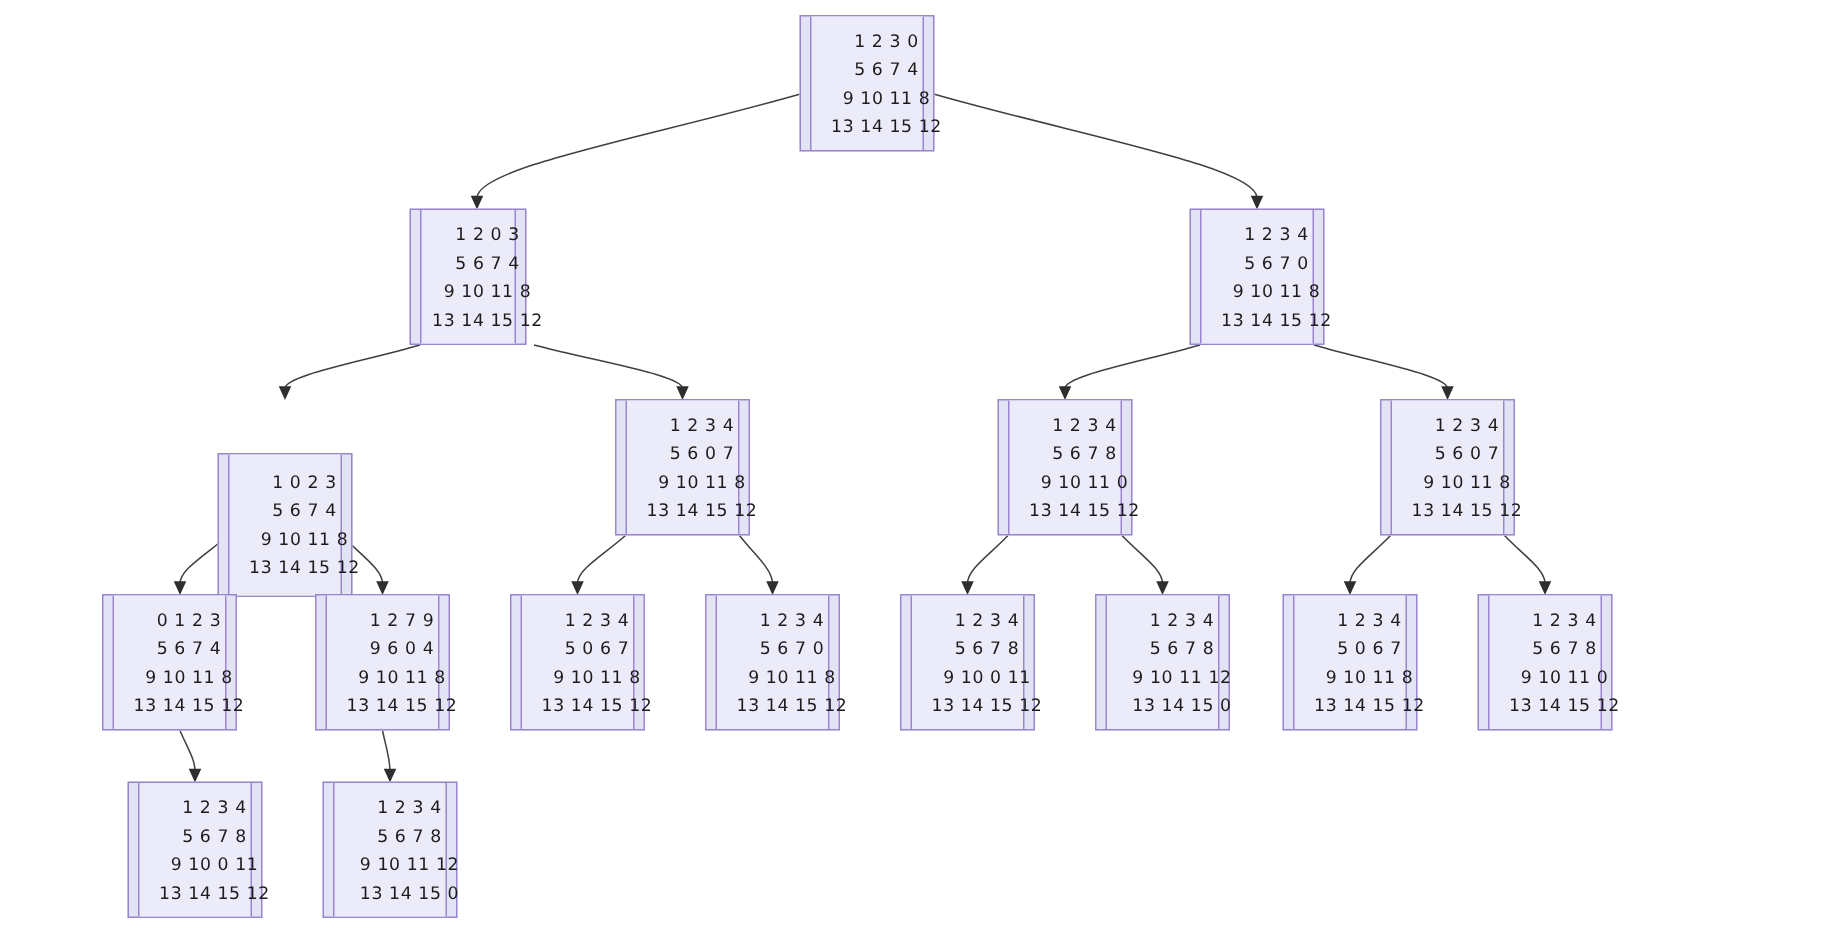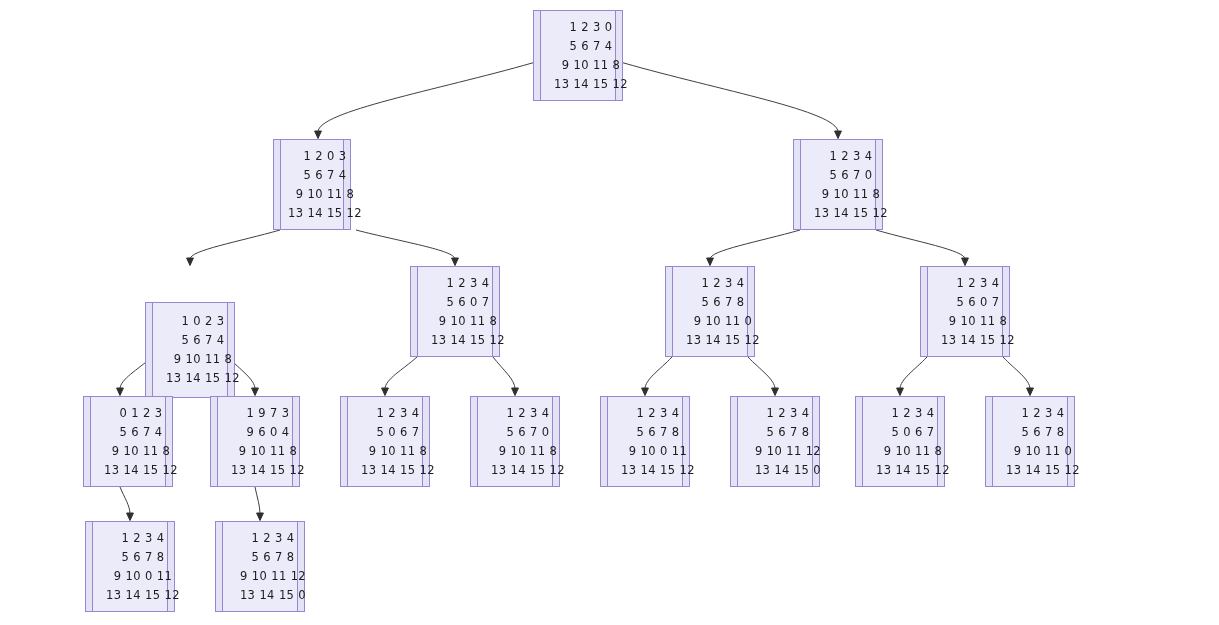--- a/index.html
+++ b/index.html
@@ -123,31 +123,31 @@
       </div>
   </div>
     <div class="node" style="left: 920px; top: 266px; width: 90px; height: 91px;">
     <div class="inner">
         <div class="row">1 2 3 4</div>
         <div class="row">5 6 0 7</div>
         <div class="row">9 10 11 8</div>
         <div class="row">13 14 15 12</div>
       </div>
   </div>
-    <div class="node" style="left: 83px; top: 396px; width: 90px; height: 91px;">
+    <div class="node" style="left: 68px; top: 396px; width: 90px; height: 91px;">
     <div class="inner">
         <div class="row">0 1 2 3</div>
         <div class="row">5 6 7 4</div>
         <div class="row">9 10 11 8</div>
         <div class="row">13 14 15 12</div>
       </div>
   </div>
     <div class="node" style="left: 210px; top: 396px; width: 90px; height: 91px;">
     <div class="inner">
-        <div class="row">1 9 7 3</div>
+        <div class="row">1 2 7 9</div>
         <div class="row">9 6 0 4</div>
         <div class="row">9 10 11 8</div>
         <div class="row">13 14 15 12</div>
       </div>
   </div>
     <div class="node" style="left: 340px; top: 396px; width: 90px; height: 91px;">
     <div class="inner">
         <div class="row">1 2 3 4</div>
         <div class="row">5 0 6 7</div>
         <div class="row">9 10 11 8</div>

